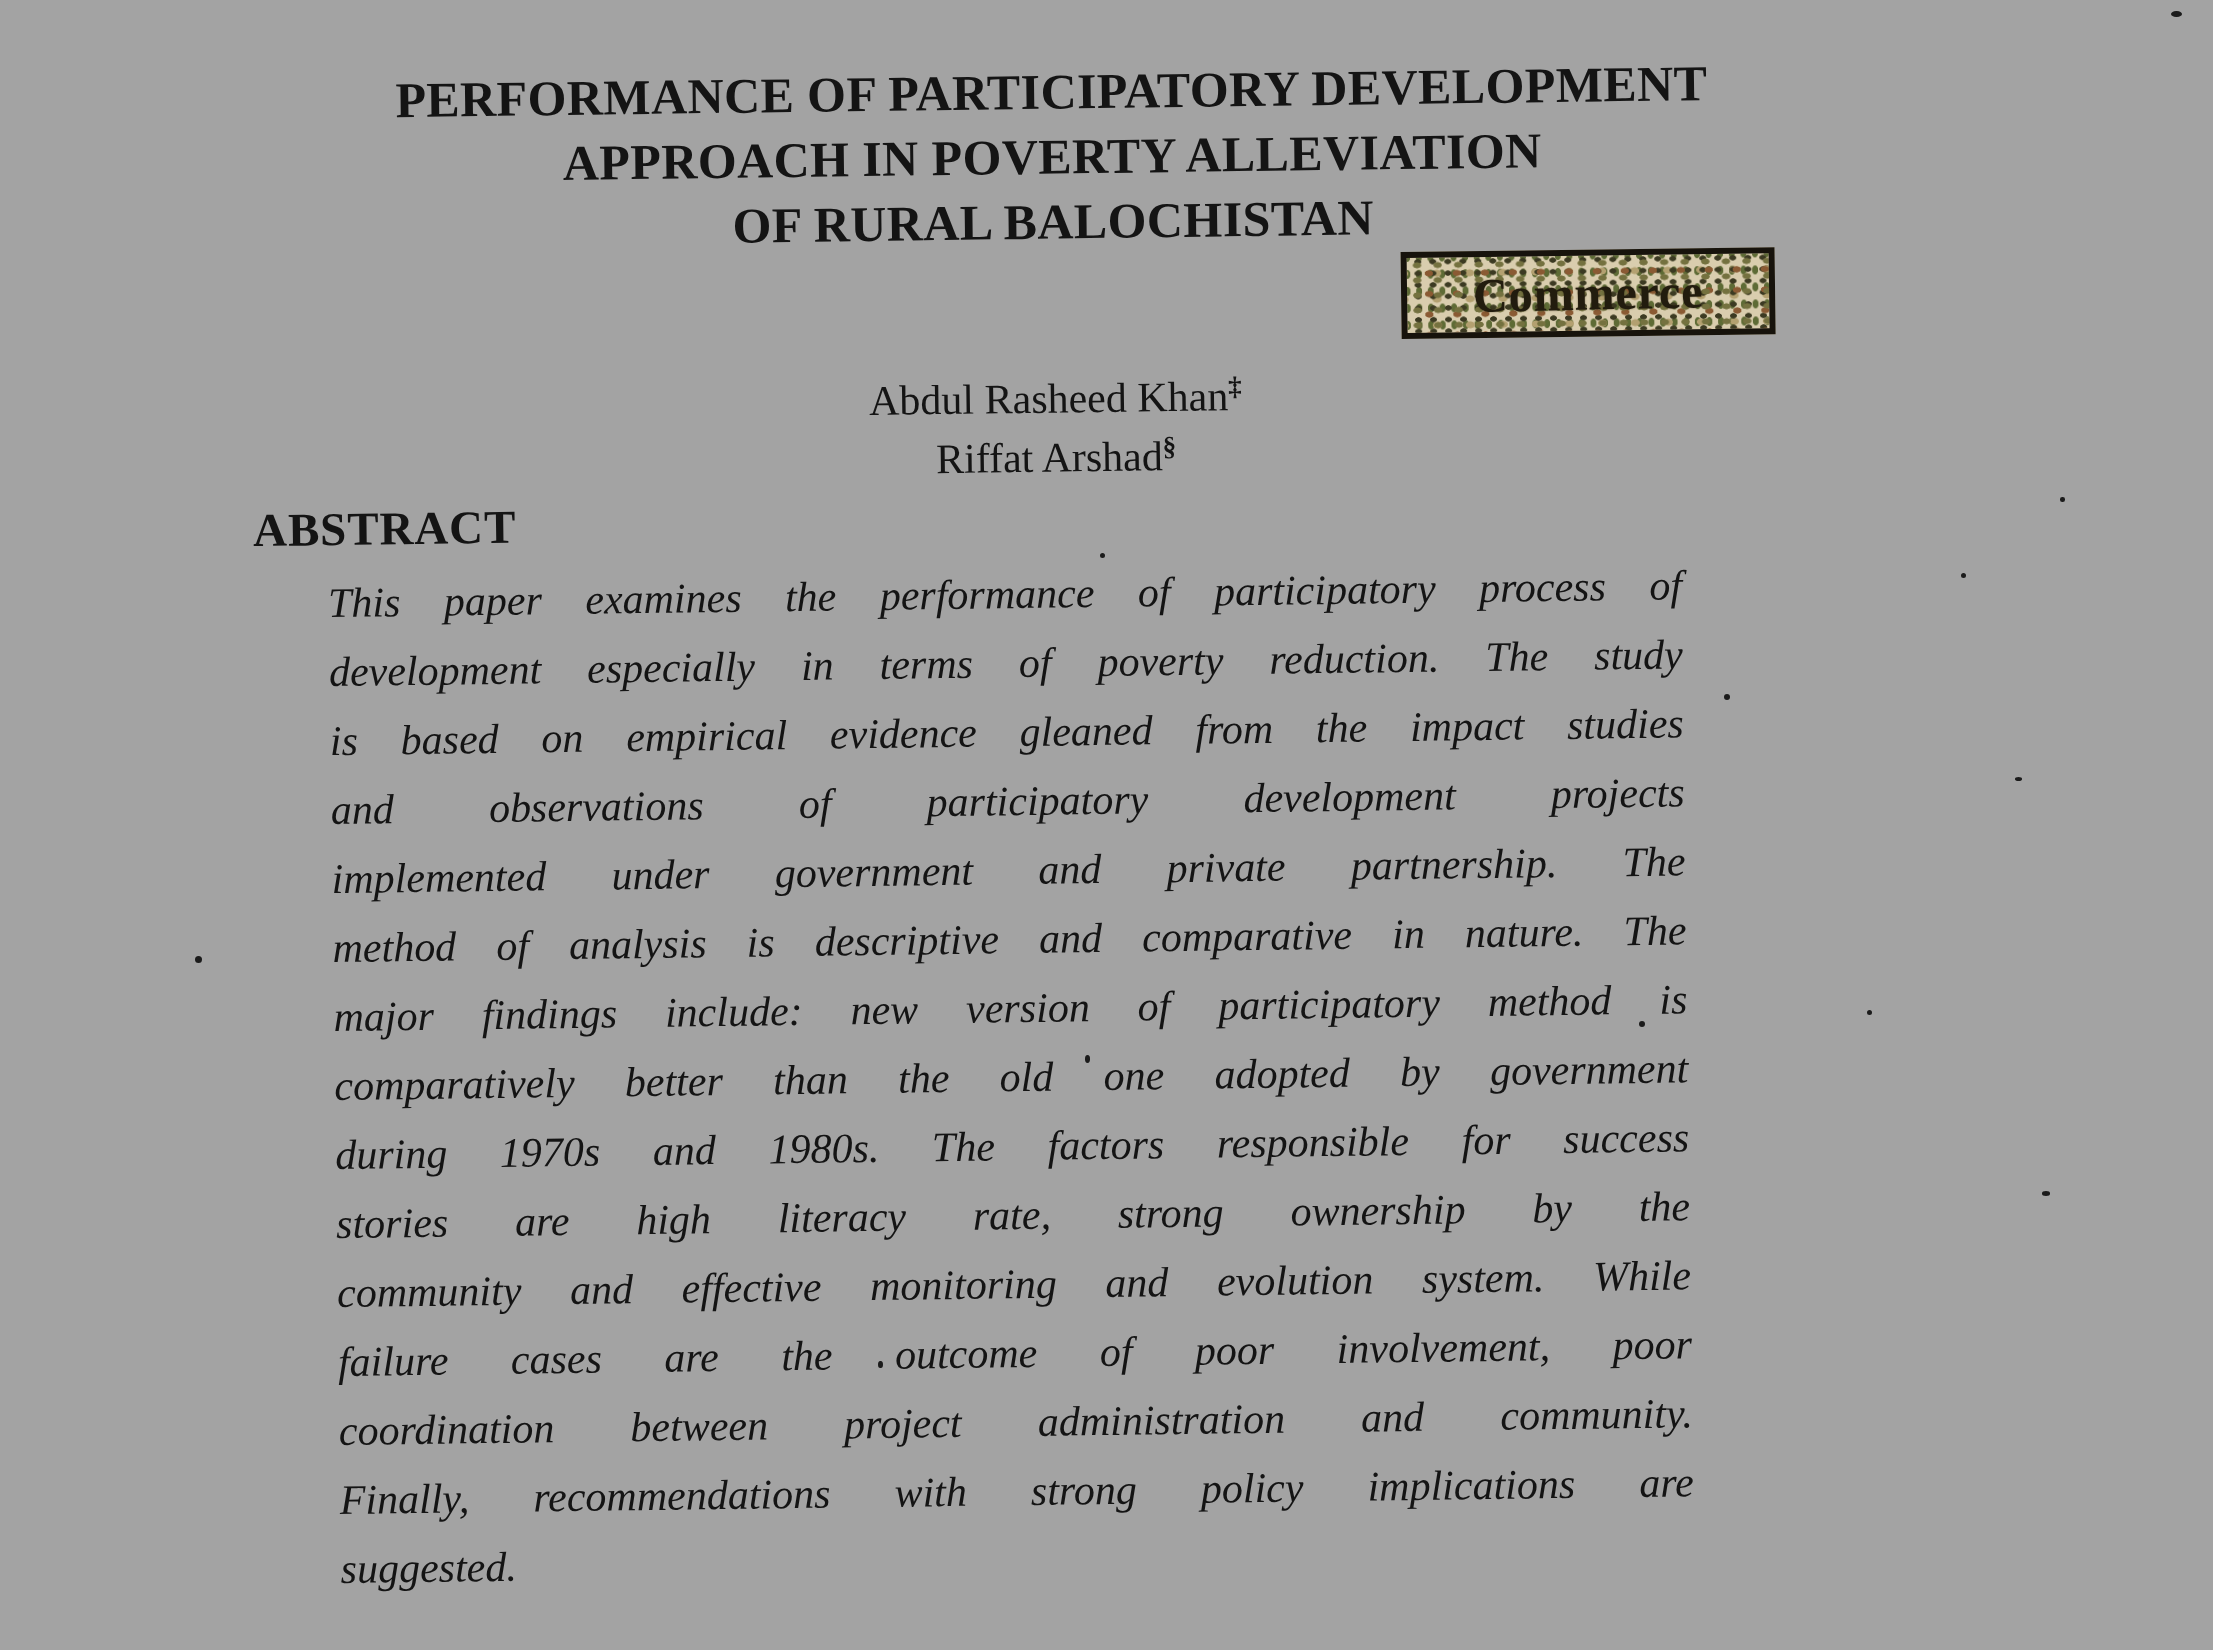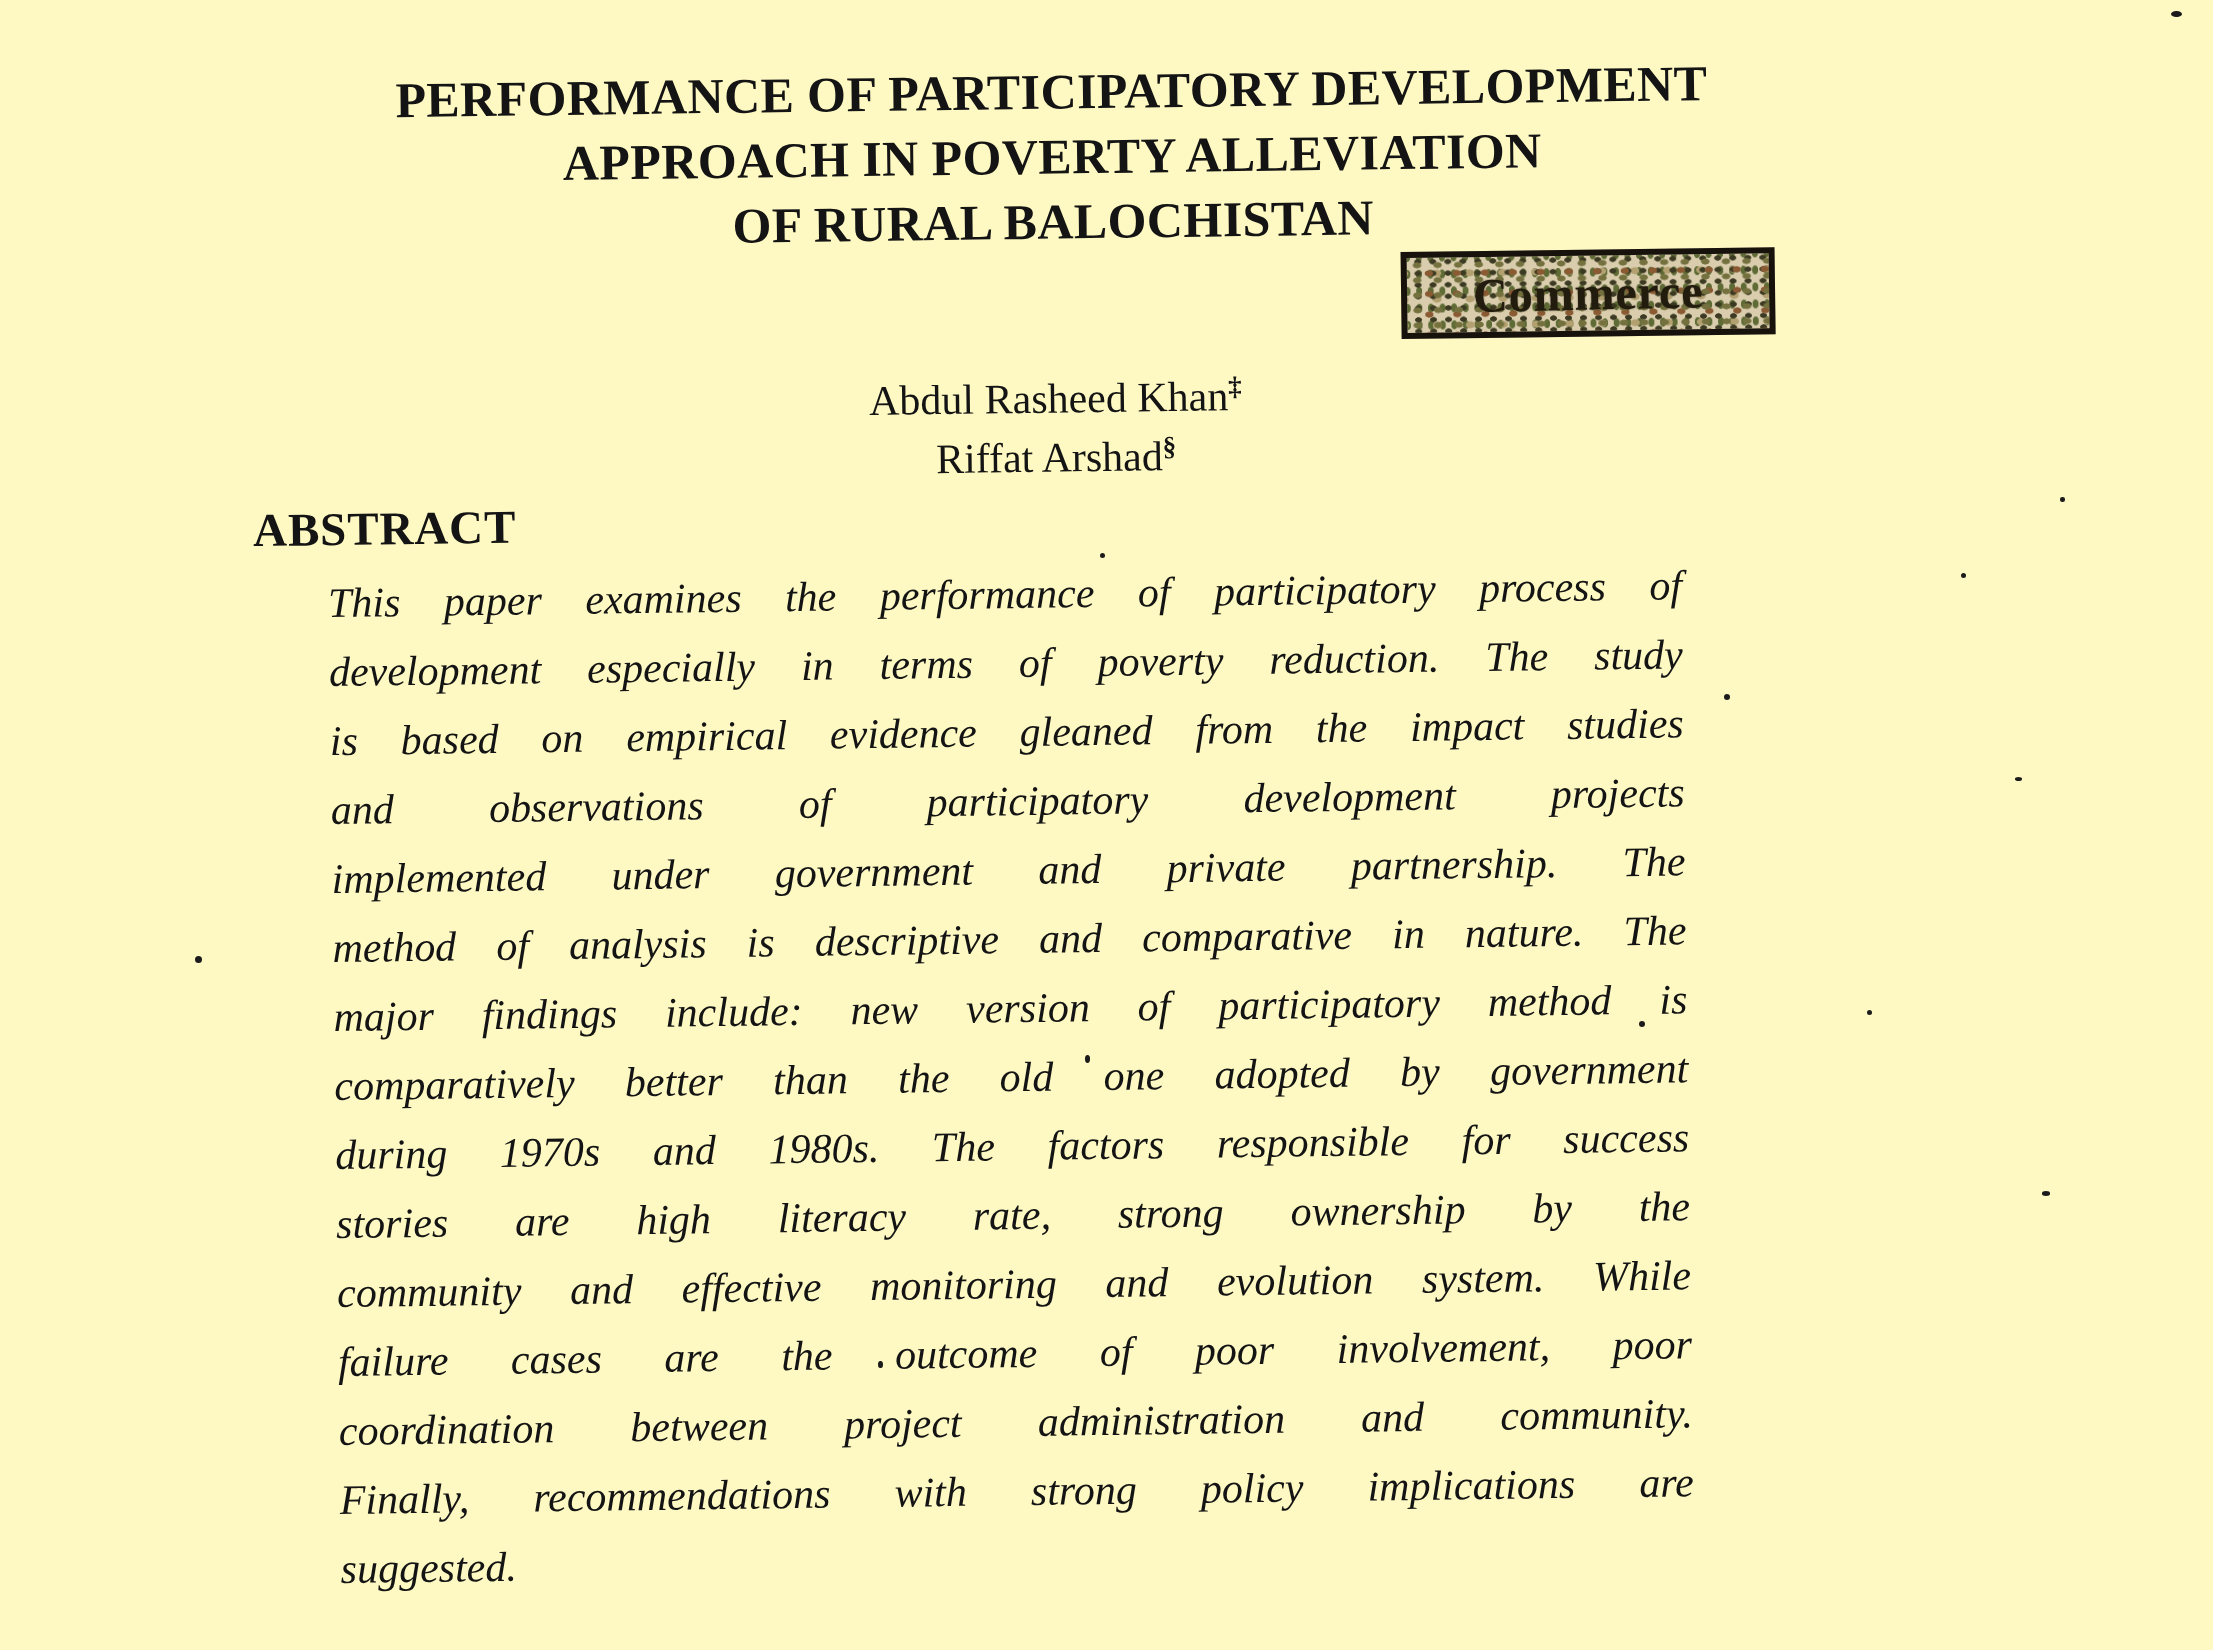--- a/index.html
+++ b/index.html
@@ -4,21 +4,21 @@
 <style>
   html, body {
     margin: 0;
     padding: 0;
     background: #ffffff;
   }
   .page {
     position: relative;
     width: 2214px;
     height: 1651px;
-    background: #fef9c3;
+    background: #a3a3a3;
     overflow: hidden;
     font-family: "Liberation Serif", "DejaVu Serif", serif;
     color: #141414;
   }
   .content {
     position: absolute;
     left: 0; top: 0;
     width: 2214px;
     transform: rotate(-0.75deg);
     transform-origin: 1102px 824px;

